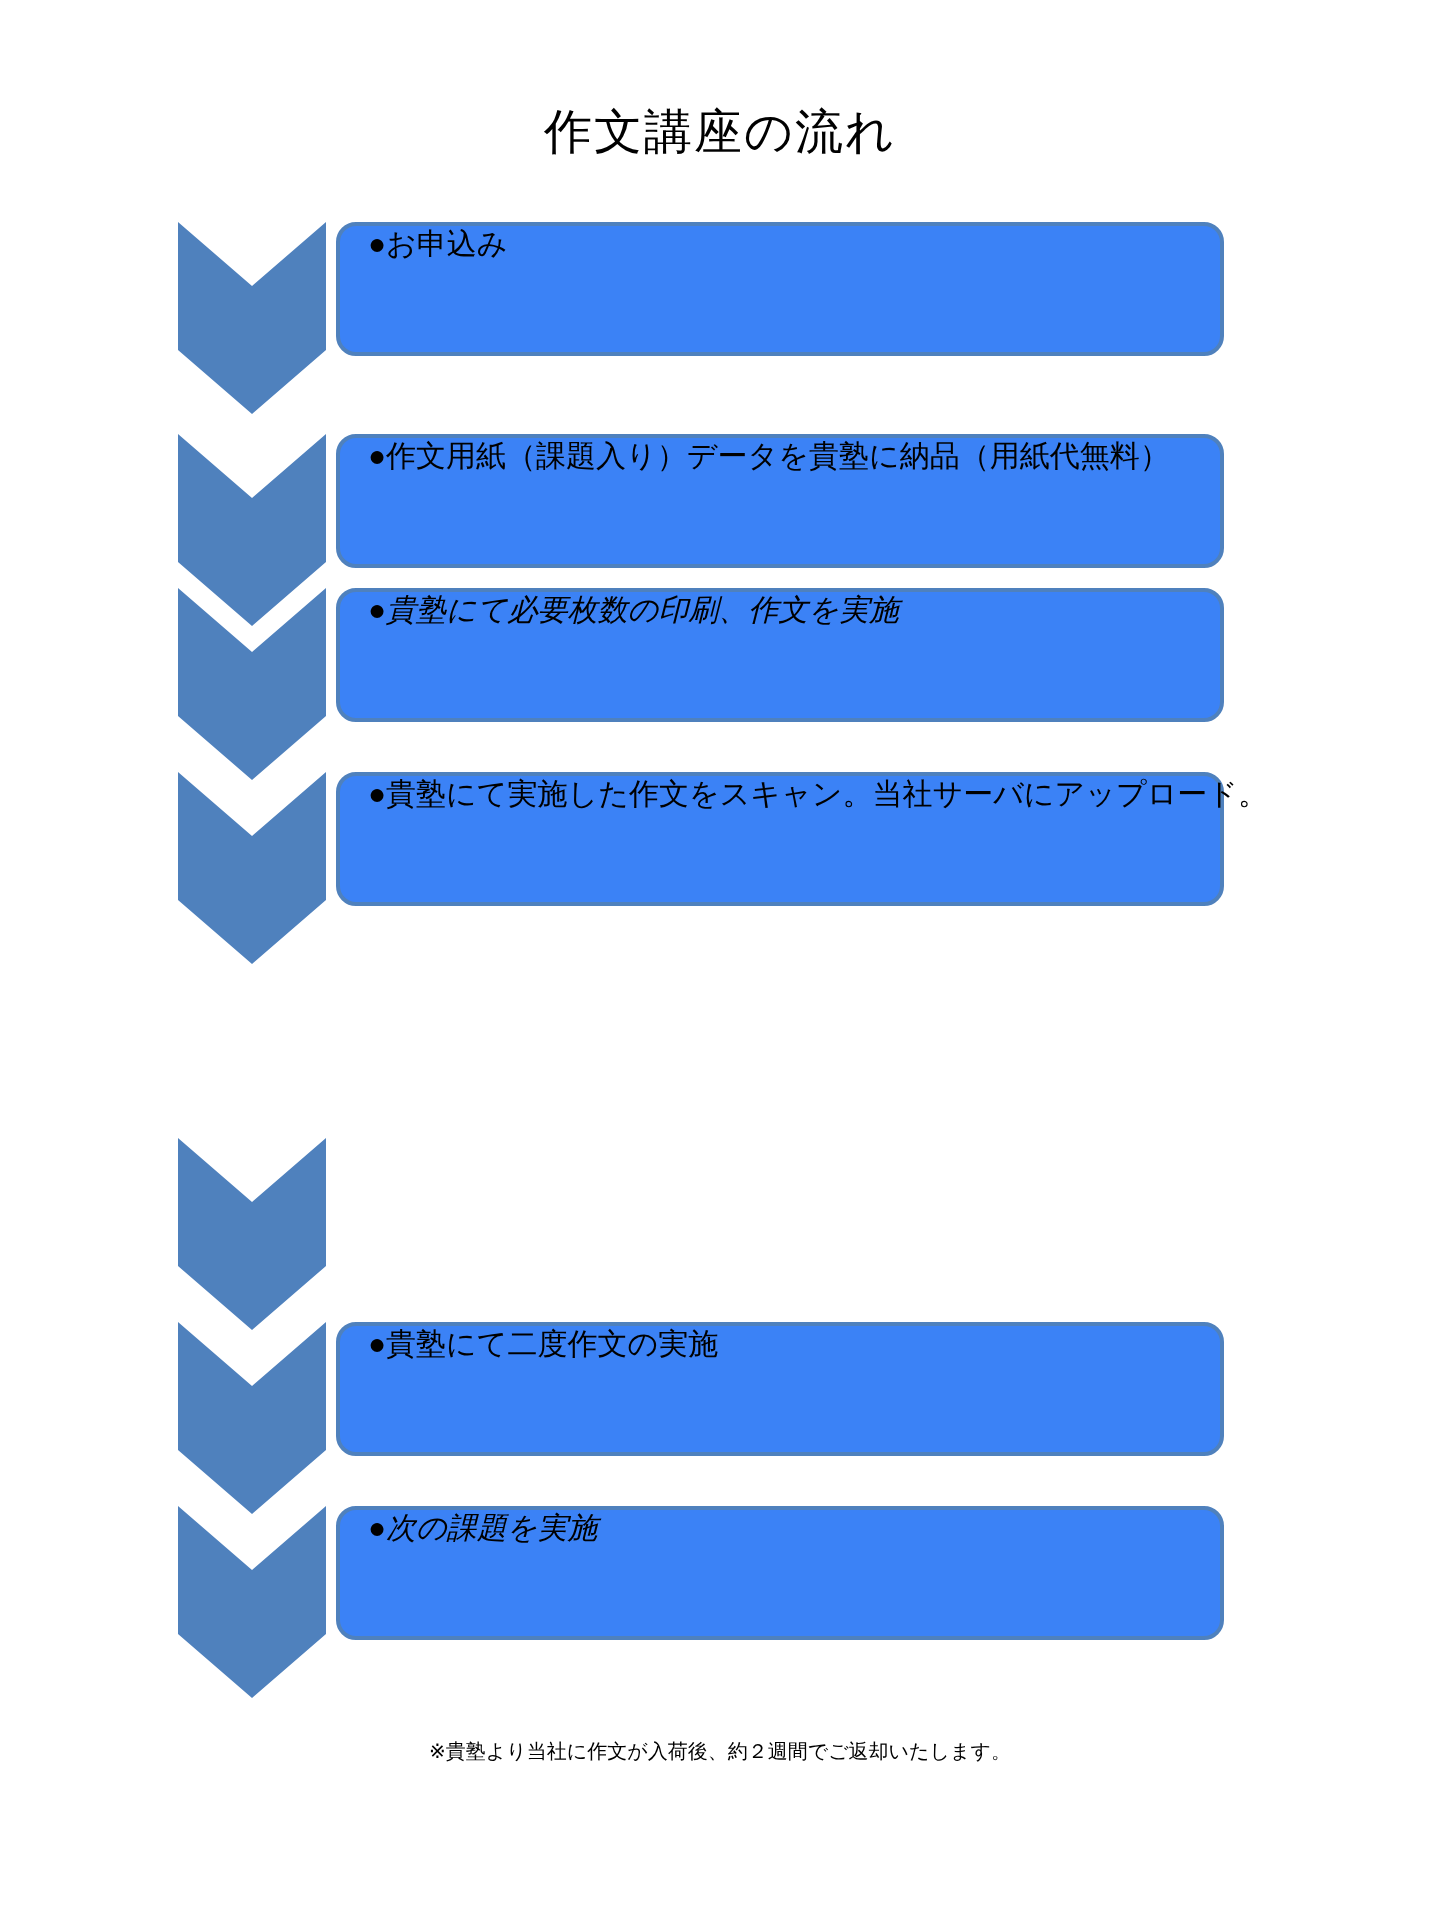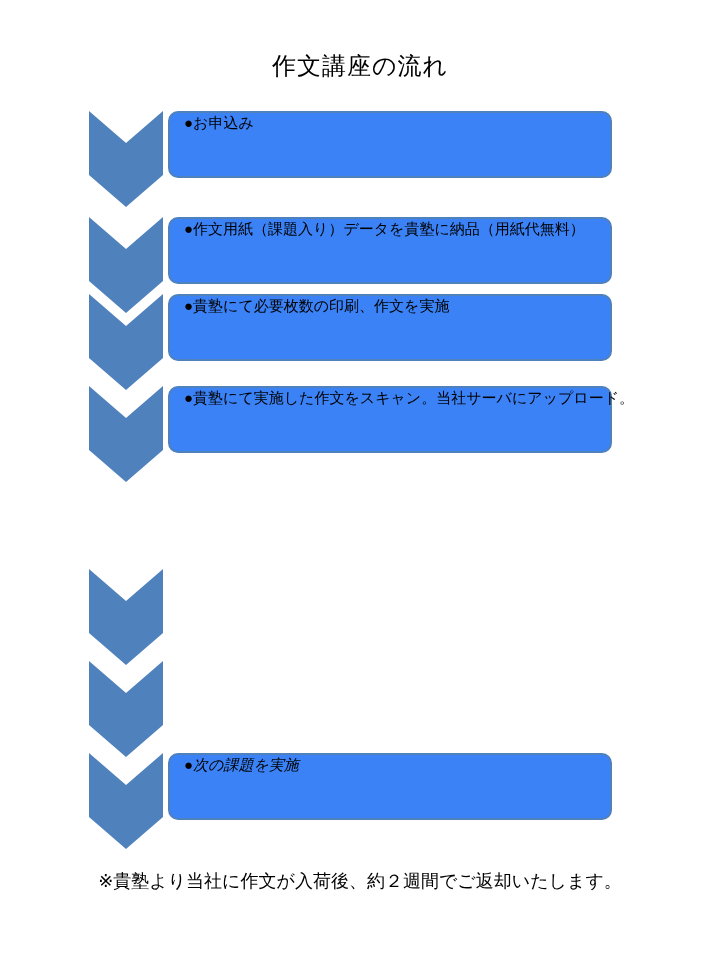--- a/index.html
+++ b/index.html
@@ -28,21 +28,21 @@
     color: #000000;
   }
   .flow-row {
     position: absolute;
     left: 0;
     width: 720px;
     height: 96px;
   }
   .row-0 { top: 111px; }
   .row-1 { top: 217px; }
-  .row-2 { top: 294px; }
+  .row-2 { top: 294px; font-style: italic; }
   .row-3 { top: 386px; padding-left: 48px; }
   .row-4 { top: 478px; }
   .row-5 { top: 569px; }
   .row-6 { top: 661px; }
   .row-7 { top: 753px; font-style: italic; }
   .chevron {
     position: absolute;
     left: 89px;
     top: 0;
     width: 74px;
@@ -69,21 +69,21 @@
     line-height: 1.35;
     color: #000000;
     white-space: nowrap;
   }
   .footnote {
     position: absolute;
     top: 869px;
     left: 0;
     width: 100%;
     text-align: center;
-    font-size: 18px;
+    font-size: 10px;
     color: #000000;
   }
 </style>
 </head>
 <body>
 
 <div class="page">
 
   <div class="title">作文講座の流れ</div>
 
@@ -127,20 +127,23 @@
   <div class="flow-row row-5">
     <svg class="chevron" viewBox="0 0 74 96" preserveAspectRatio="none" xmlns="http://www.w3.org/2000/svg">
         <polygon points="0,0 37,32 74,0 74,64 37,96 0,64" fill="#4F81BD"></polygon>
       </svg>
   </div>
 
   <div class="flow-row row-6">
     <svg class="chevron" viewBox="0 0 74 96" preserveAspectRatio="none" xmlns="http://www.w3.org/2000/svg">
         <polygon points="0,0 37,32 74,0 74,64 37,96 0,64" fill="#4F81BD"></polygon>
       </svg>
+    <div class="step-box">
+      <span class="step-label">●貴塾にて二度作文の実施</span>
+    </div>
   </div>
 
   <div class="flow-row row-7">
     <svg class="chevron" viewBox="0 0 74 96" preserveAspectRatio="none" xmlns="http://www.w3.org/2000/svg">
         <polygon points="0,0 37,32 74,0 74,64 37,96 0,64" fill="#4F81BD"></polygon>
       </svg>
     <div class="step-box">
       <span class="step-label">●次の課題を実施</span>
     </div>
   </div>

